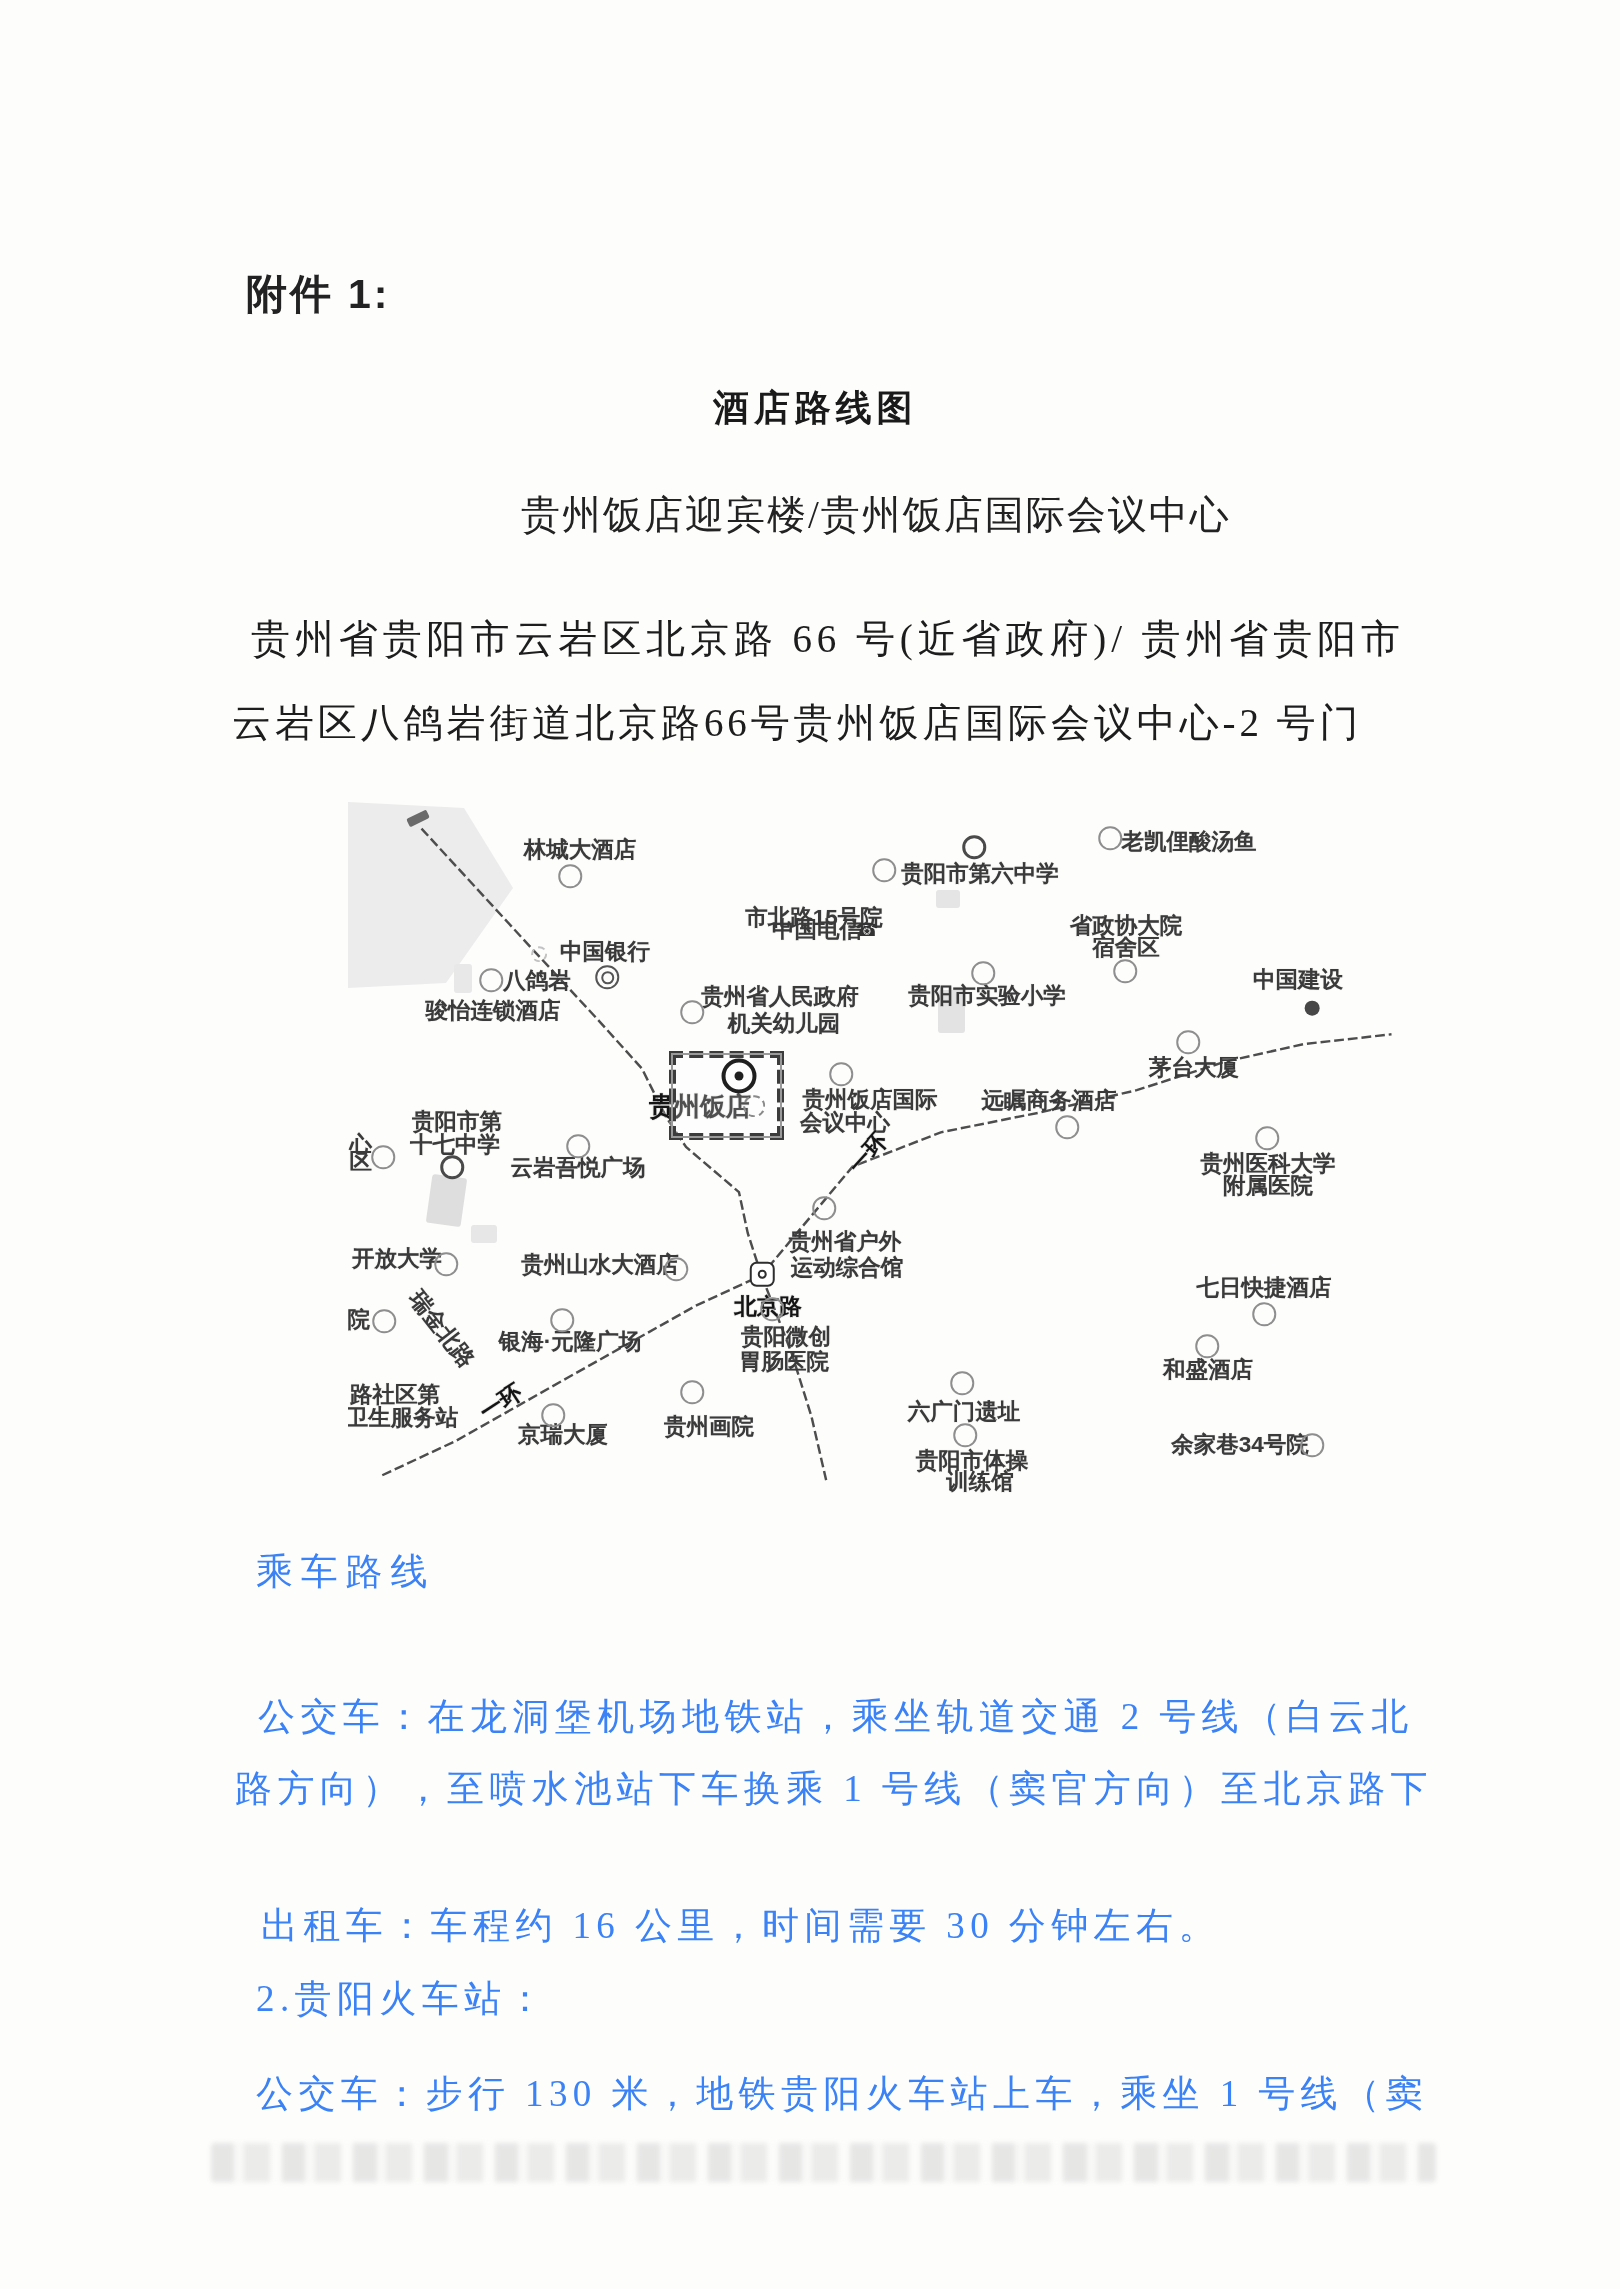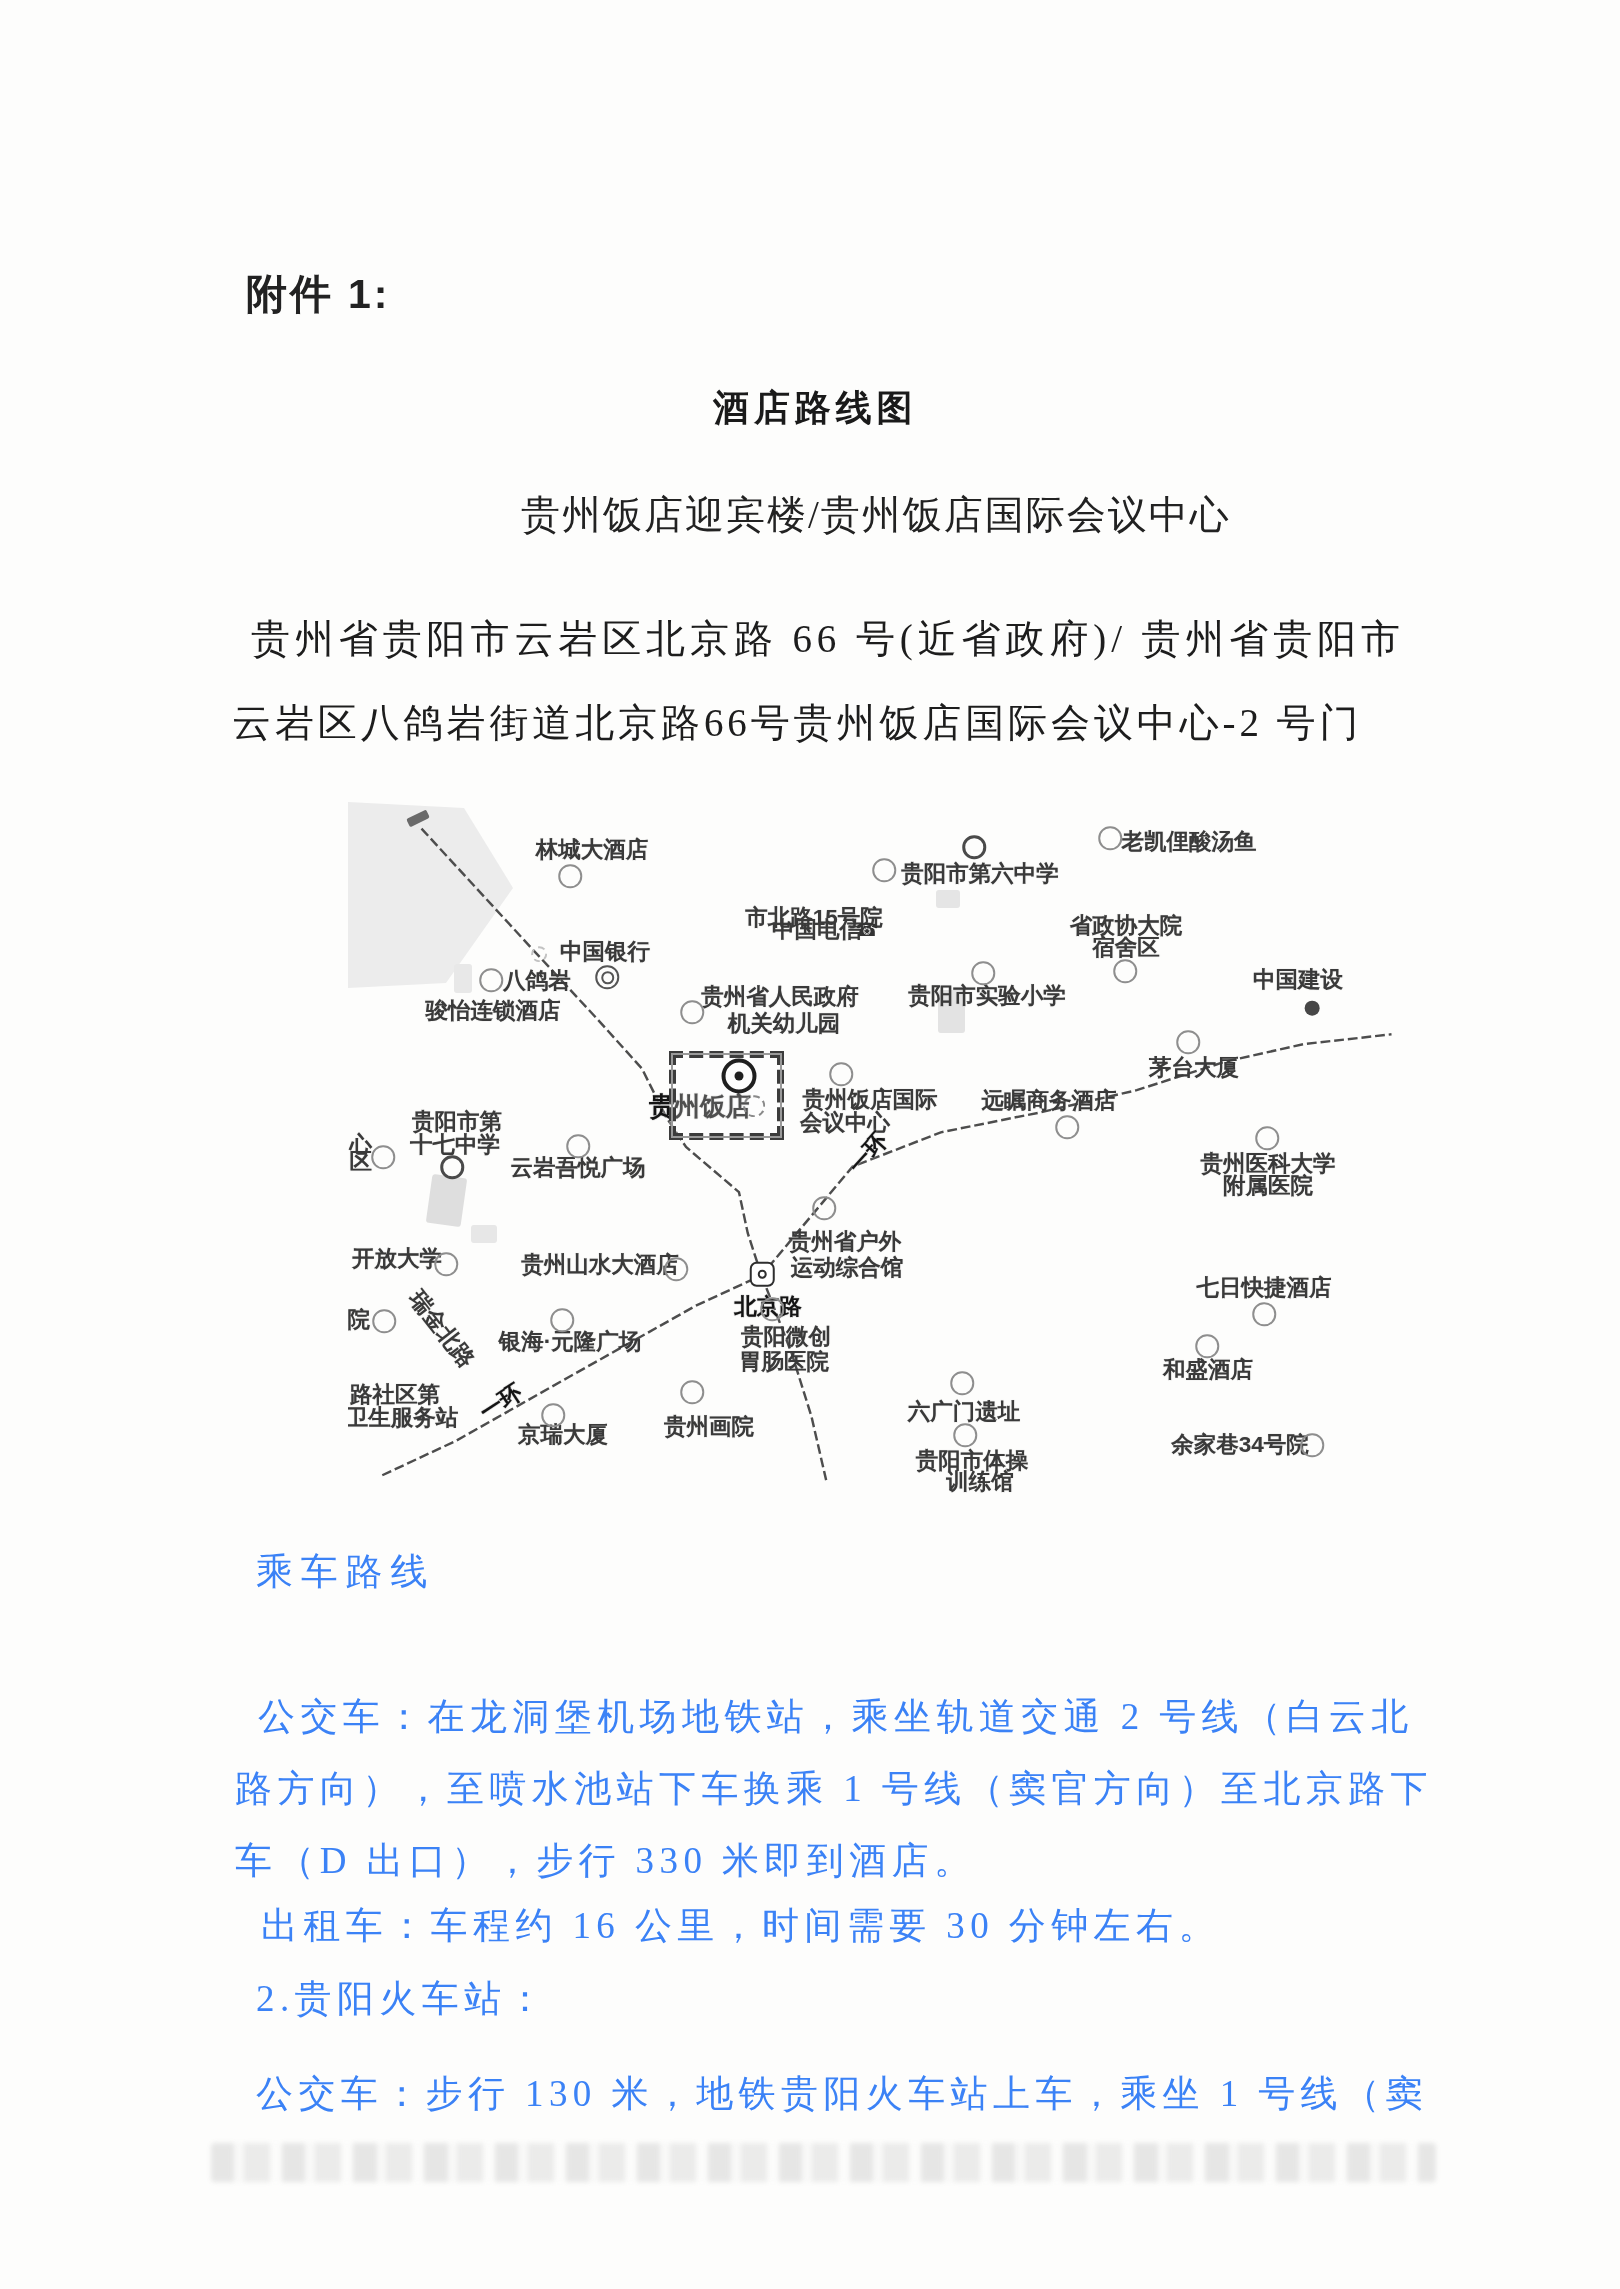--- a/index.html
+++ b/index.html
@@ -85,21 +85,21 @@
     <div class="blob b3"></div>
     <div class="blob b4"></div>
     <div class="blob b5"></div>
     <div class="roadstart"></div>
     <svg class="roads" id="roads-svg" viewBox="0 0 1090 705">
         <polyline points="75,27 190,152 255,222 300,272 325,322 345,352 399,398 408,440 422,483"></polyline>
         <polyline points="422,483 453,563 473,627 488,692"></polyline>
         <polyline points="35,687 110,652 225,587 355,514 422,483 515,372 605,337 705,317 805,294 895,265 975,247 1065,237"></polyline>
       </svg>
     <div id="poi-layer">
-        <div class="maplabel" style="left: 244px; top: 47px; transform: translate(-50%, -50%);">林城大酒店</div>
+        <div class="maplabel" style="left: 232px; top: 47px; transform: translate(-50%, -50%);">林城大酒店</div>
         <div class="maplabel" style="left: 466px; top: 67px; transform: translate(-50%, -50%); margin-top: 48px;">市北路15号院</div>
         <div class="maplabel" style="left: 632px; top: 71px; transform: translate(-50%, -50%);">贵阳市第六中学</div>
         <div class="maplabel" style="left: 841px; top: 39px; transform: translate(-50%, -50%);">老凯俚酸汤鱼</div>
         <div class="maplabel" style="left: 469px; top: 127px; transform: translate(-50%, -50%);">中国电信</div>
         <div class="maplabel" style="left: 778px; top: 123px; transform: translate(-50%, -50%);">省政协大院</div>
         <div class="maplabel" style="left: 778px; top: 145px; transform: translate(-50%, -50%);">宿舍区</div>
         <div class="maplabel" style="left: 257px; top: 149px; transform: translate(-50%, -50%);">中国银行</div>
         <div class="maplabel" style="left: 189px; top: 178px; transform: translate(-50%, -50%);">八鸽岩</div>
         <div class="maplabel" style="left: 950px; top: 177px; transform: translate(-50%, -50%);">中国建设</div>
         <div class="maplabel" style="left: 145px; top: 208px; transform: translate(-50%, -50%);">骏怡连锁酒店</div>
@@ -175,20 +175,19 @@
     <div class="hotelbox"></div>
     <div class="hmark"></div>
     <div class="hsmall"></div>
     <div class="metro"></div>
     <div class="phone">☎</div>
   </div>
 
   <div class="bodyline" id="bl1">乘车路线</div>
   <div class="bodyline" id="bl3">公交车：在龙洞堡机场地铁站，乘坐轨道交通 2 号线（白云北</div>
   <div class="bodyline" id="bl4">路方向），至喷水池站下车换乘 1 号线（窦官方向）至北京路下</div>
-  <div class="bodyline" id="bl5">车（D 出口），步行 330 米即到酒店。</div>
   <div class="bodyline" id="bl6">出租车：车程约 16 公里，时间需要 30 分钟左右。</div>
   <div class="bodyline" id="bl7">2.贵阳火车站：</div>
   <div class="bodyline" id="bl8">公交车：步行 130 米，地铁贵阳火车站上车，乘坐 1 号线（窦</div>
 
   <div class="ghost"></div>
 </div>
 
 
 </body></html>

